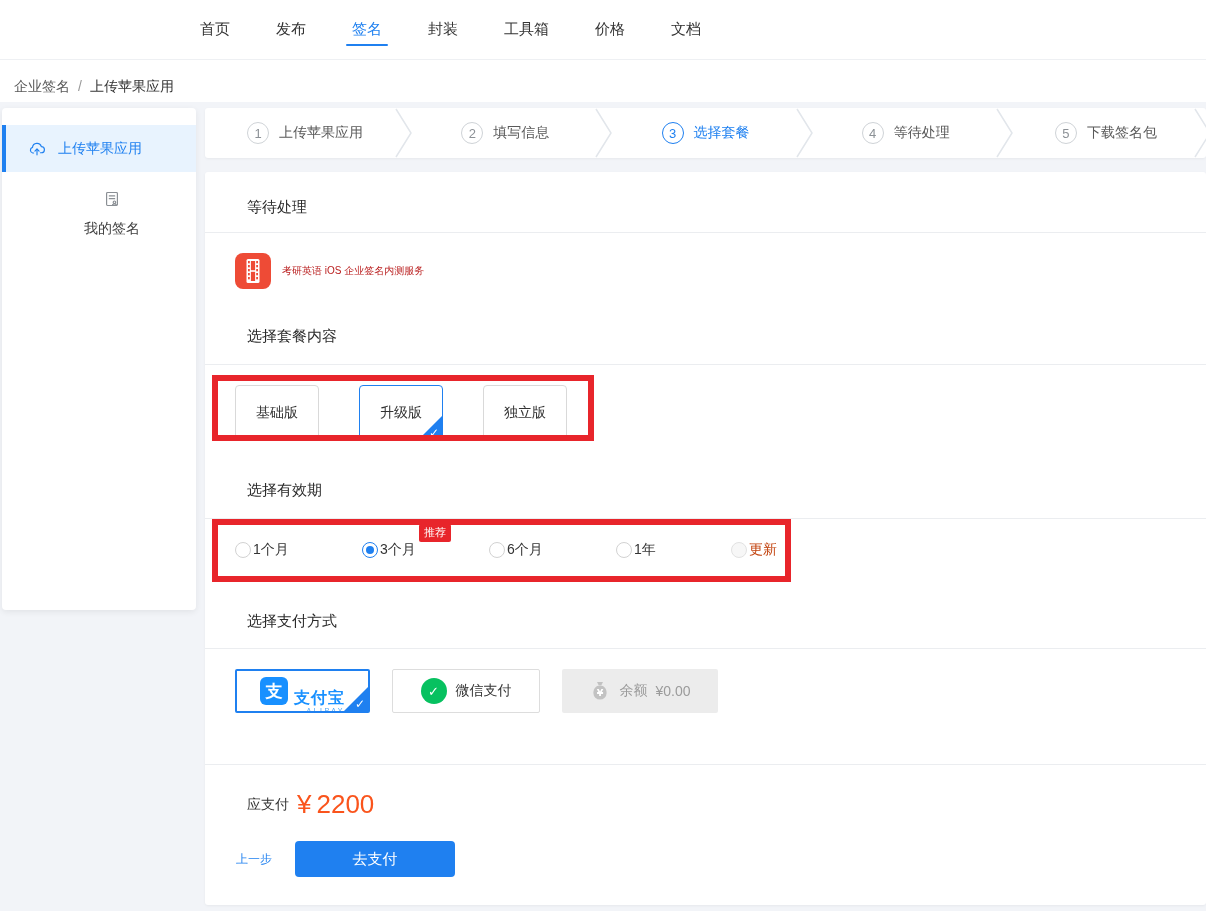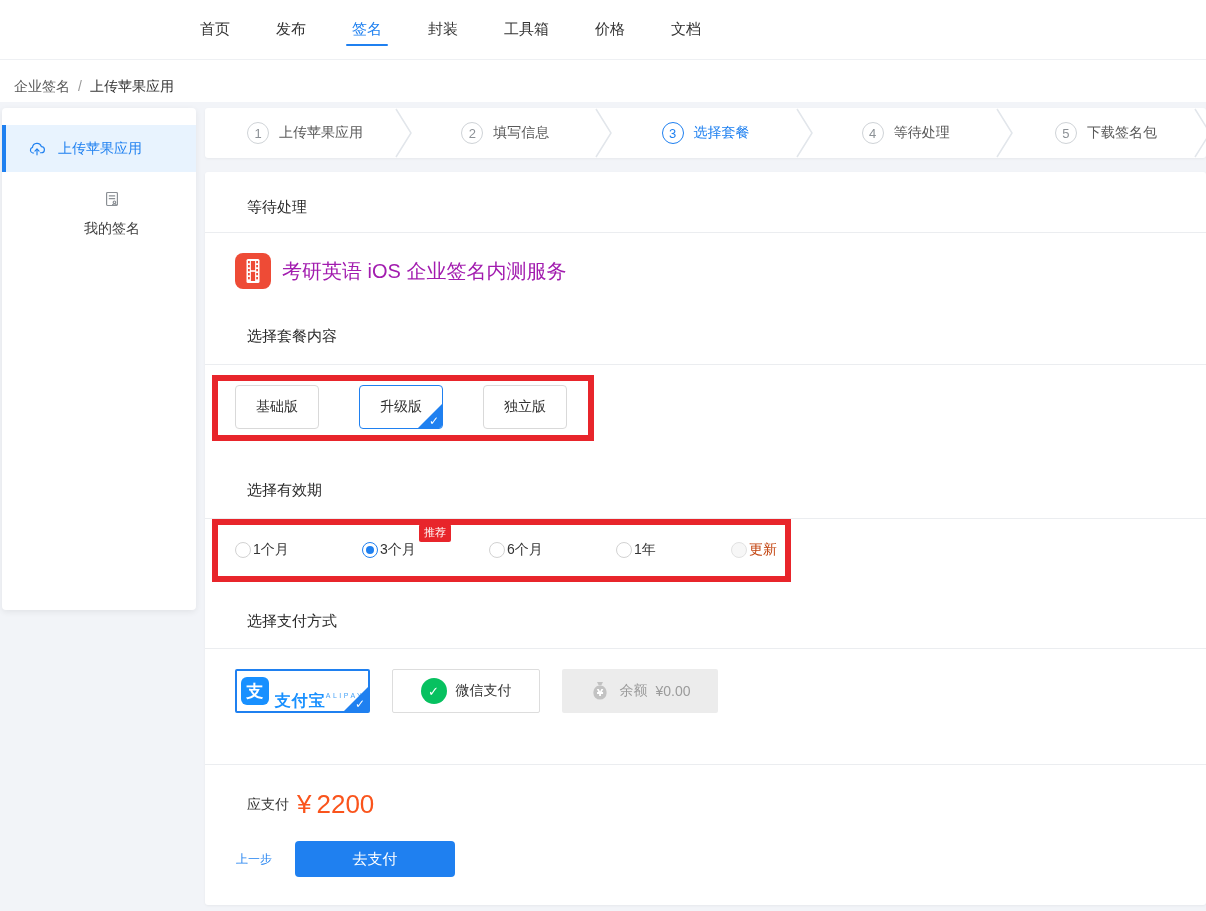--- a/index.html
+++ b/index.html
@@ -54,24 +54,24 @@
   .s5 { left:calc(100% - 13px); }
   
   .main-card { position:absolute; left:205px; top:172px; width:1001px; height:733px;
     background:#fff; border-radius:3px; box-shadow:0 1px 3px rgba(0,0,0,.05); }
   .sec-title { position:absolute; left:42px; font-size:15px; color:#2b2b2b; }
   .t1 { top:26px; } .t2 { top:155px; } .t3 { top:309px; } .t4 { top:440px; }
   .divider { position:absolute; left:0; width:100%; height:1px; background:#ebedf0; }
   .d1 { top:60px; } .d2 { top:192px; } .d3 { top:346px; } .d4 { top:476px; } .d5 { top:592px; }
   .app-row { position:absolute; left:30px; top:81px; display:flex; align-items:center; gap:11px; }
   .app-icon { display:flex; }
-  .app-name { font-size:20px; color:#a21caf; }
+  .app-name { font-size:10px; color:#b91c1c; }
   
   .pkg-row { position:absolute; left:30px; top:213px; display:flex; gap:40px; }
-  .pkg-btn { position:relative; width:84px; height:44px; background:#fff;
+  .pkg-btn { position:relative; width:84px; height:56px; background:#fff;
     border:1px solid #d9d9d9; border-radius:4px; font-size:14px; color:#333;
     display:flex; align-items:center; justify-content:center; cursor:pointer;
     overflow:hidden; font-family:inherit; }
   .pkg-btn.selected { border-color:#1f80f0; }
   .corner-check { position:absolute; right:-1px; bottom:-1px; width:26px; height:26px;
     background:#1f80f0; clip-path:polygon(100% 0,100% 100%,0 100%); color:#fff;
     font-size:12px; font-weight:bold; display:flex; align-items:flex-end;
     justify-content:flex-end; padding:0 4px 1px 0; }
   
   .radio-item { position:absolute; top:369px; display:flex; align-items:center; gap:2px; cursor:pointer; }
@@ -87,21 +87,21 @@
   .rec-badge { position:absolute; left:214px; top:352px; z-index:6; background:#e8252b;
     color:#fff; font-size:11px; line-height:1; padding:3px 5px 4px; border-radius:2px; }
   
   .pay-row { position:absolute; left:30px; top:497px; display:flex; gap:22px; }
   .pay-btn { position:relative; height:44px; background:#fff; border:1px solid #ddd;
     border-radius:2px; display:flex; align-items:center; justify-content:center;
     cursor:pointer; overflow:hidden; font-family:inherit; }
   .pay-btn.alipay { width:135px; border:2px solid #1f80f0; }
   .ali-sq { width:28px; height:28px; background:#1890ff; border-radius:6px; color:#fff;
     font-size:17px; font-weight:bold; display:flex; align-items:center; justify-content:center; }
-  .ali-txt { display:flex; align-items:flex-start; margin-left:6px;margin-top:21px; }
+  .ali-txt { display:flex; flex-direction:column; align-items:flex-end; margin-left:6px;margin-top:21px; }
   .ali-txt b { font-size:16px; color:#1890ff; line-height:1.15; letter-spacing:1px; }
   .ali-txt i { font-style:normal; font-size:7px; color:#49a4f7; letter-spacing:2.5px; }
   .pay-btn.wechat { width:148px; gap:9px; }
   .wc-circle { width:26px; height:26px; border-radius:50%; background:#07c160; color:#fff;
     font-size:13px; font-weight:bold; display:flex; align-items:center; justify-content:center; }
   .pay-label { font-size:14px; color:#333; }
   .pay-btn.balance { width:156px; background:#ececec; border:none; gap:8px; cursor:default; }
   .pay-btn.balance .pay-label, .pay-btn.balance .pay-amount { color:#9b9b9b; font-size:14px; }
   .bag-icon { display:flex; }
   

